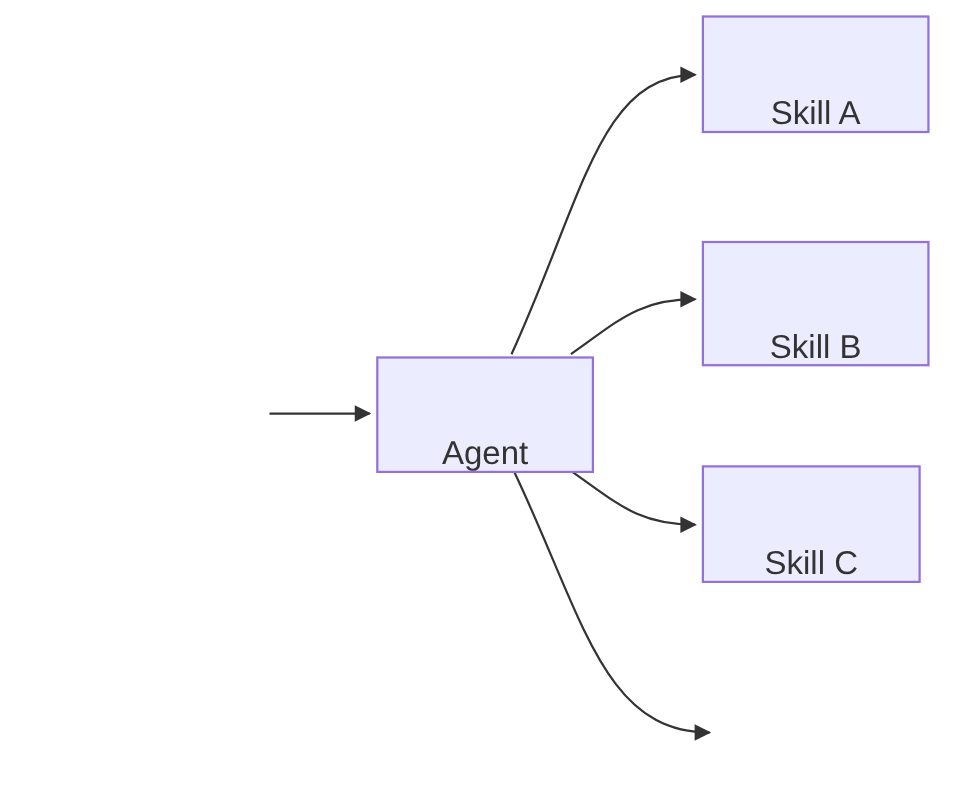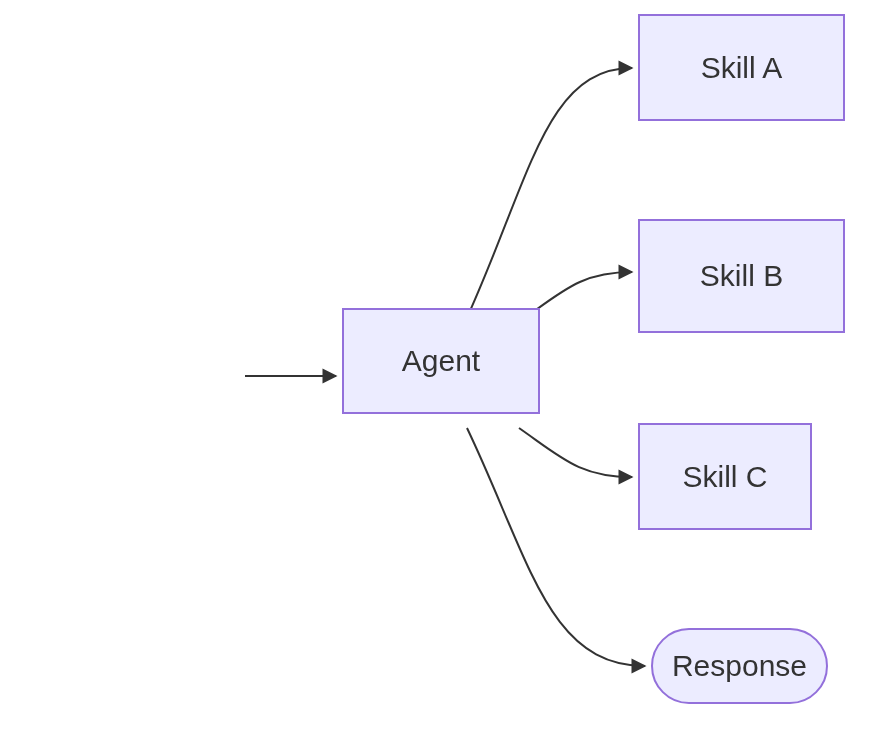--- a/index.html
+++ b/index.html
@@ -24,43 +24,43 @@
     pointer-events: none;
   }
   .edge-path {
     fill: none;
     stroke: #333333;
     stroke-width: 2px;
   }
   .node {
     position: absolute;
     display: flex;
-    align-items: center;
+    align-items: flex-end;
     justify-content: center;
     box-sizing: border-box;
     background: #ECECFF;
     border: 2px solid #9370DB;
     color: #333333;
     font-size: 30px;
     line-height: 1;
     white-space: nowrap;
     text-align: center;
   }
   .node.stadium {
     border-radius: 40px;
   }
   .node.rect {
     border-radius: 0;
   }
   
   .node-user-request { left: 15px;  top: 338px; width: 228px; height: 76px; }
-  .node-agent        { left: 342px; top: 308px; width: 198px; height: 106px; }
+  .node-agent        { left: 342px; top: 324px; width: 198px; height: 106px; }
   .node-skill-a      { left: 638px; top: 14px;  width: 207px; height: 107px; }
   .node-skill-b      { left: 638px; top: 219px; width: 207px; height: 114px; }
-  .node-skill-c      { left: 638px; top: 423px; width: 174px; height: 107px; }
+  .node-skill-c      { left: 638px; top: 423px; width: 199px; height: 107px; }
   .node-response     { left: 651px; top: 628px; width: 177px; height: 76px; }
   .node-label {
     pointer-events: none;
   }
 </style>
 </head>
 <body>
 
 <div class="canvas">
 
@@ -87,17 +87,14 @@
   </div>
 
   <div class="node rect node-skill-b">
     <span class="node-label">Skill B</span>
   </div>
 
   <div class="node rect node-skill-c">
     <span class="node-label">Skill C</span>
   </div>
 
-  <div class="node stadium node-response">
-    <span class="node-label">Response</span>
-  </div>
 
 </div>
 
 </body></html>

